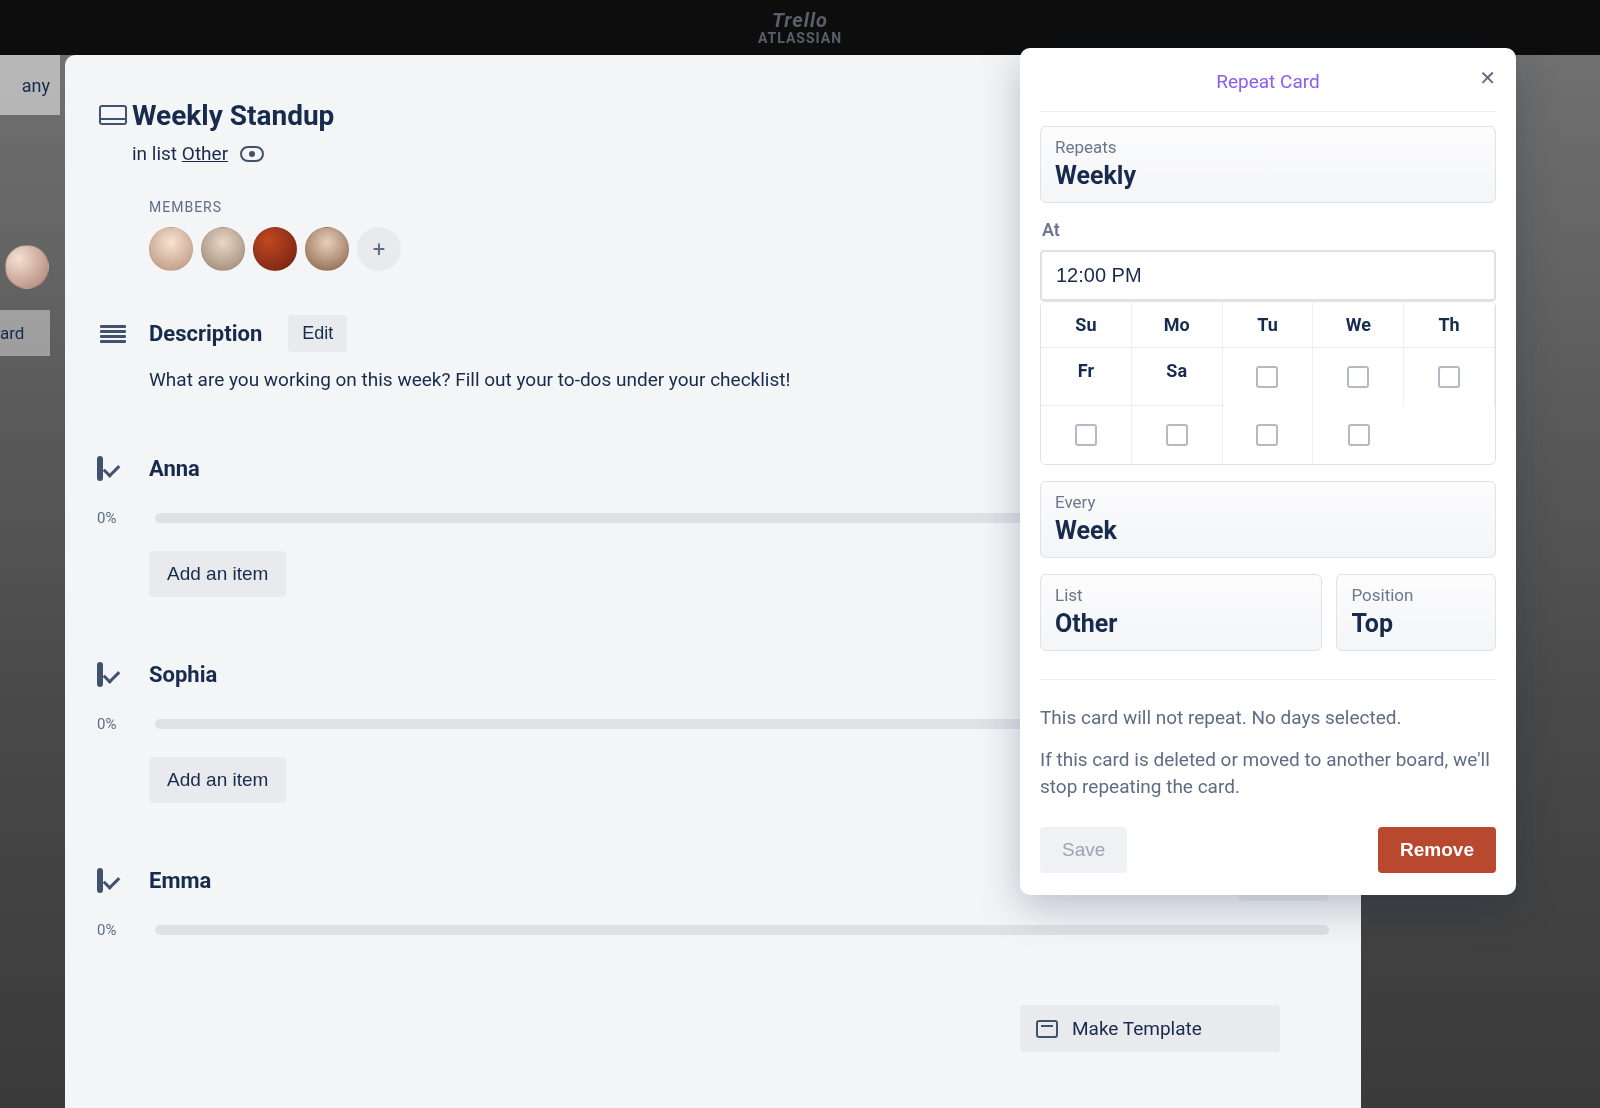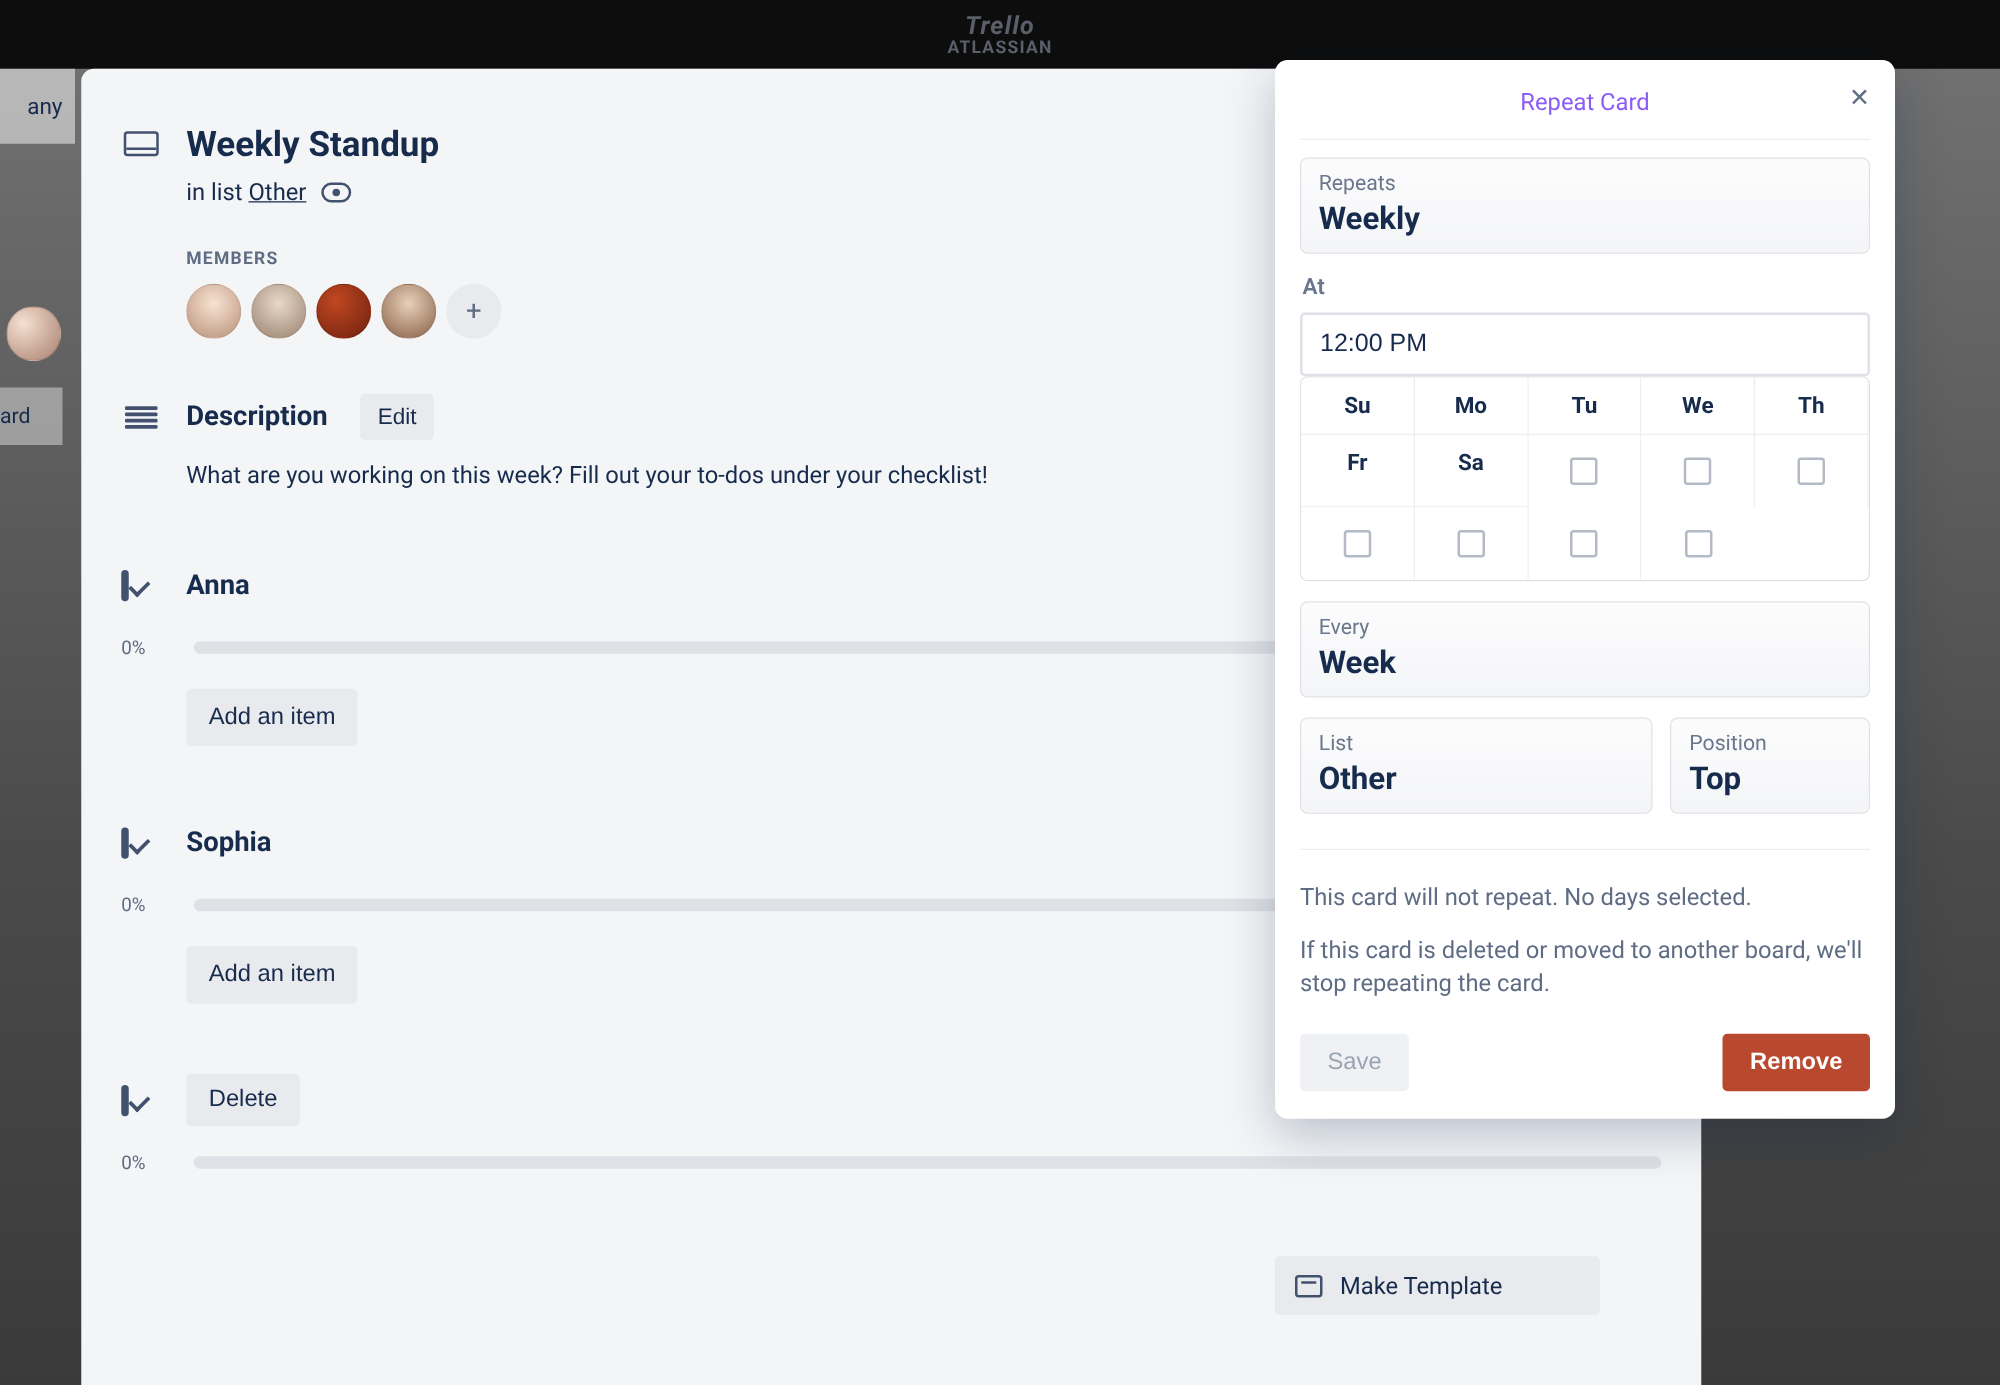--- a/index.html
+++ b/index.html
@@ -75,42 +75,42 @@
       bottom: 0;
       background: #f4f5f7;
       border-radius: 10px 10px 0 0;
       padding: 24px 32px;
       color: #172b4d;
     }
     
     .card-header {
       display: flex;
       align-items: flex-start;
-      gap: 20px;
+      gap: 3px;
       margin-bottom: 8px;
       margin-top: 20px;
     }
     .card-icon-col { width: 32px; display:flex; justify-content:center; padding-top:6px; }
     .card-title {
       font-size: 28px;
       font-weight: 700;
       color: #172b4d;
     }
     .card-sub {
       margin-top: 10px;
       font-size: 19px;
       color: #5e6c84;
       display:flex; align-items:center; gap:12px;
     }
     .card-sub .in-list { color:#172b4d; }
     .card-sub .list-link { text-decoration: underline; color:#172b4d; }
     
     .section-label {
       font-size: 14px;
-      font-weight: 700;
+      font-weight: 400;
       letter-spacing: 1px;
       color: #5e6c84;
       margin-top: 34px;
       margin-bottom: 12px;
       margin-left: 52px;
     }
     
     .members-row {
       display:flex; gap:8px; margin-left:52px; align-items:center;
     }
@@ -351,20 +351,21 @@
     <div class="progress-row">
       <div class="progress-pct">0%</div>
       <div class="progress-bar"></div>
     </div>
     <button class="add-item-btn">Add an item</button>
   </div>
 
   <div class="checklist">
     <div class="checklist-head">
       <div class="icon-col" style="width:32px;"><span class="icon-check"></span></div>
+      <div class="title">Emma</div>
       <button class="delete-btn">Delete</button>
     </div>
     <div class="progress-row">
       <div class="progress-pct">0%</div>
       <div class="progress-bar"></div>
     </div>
   </div>
 
 </div>
 

